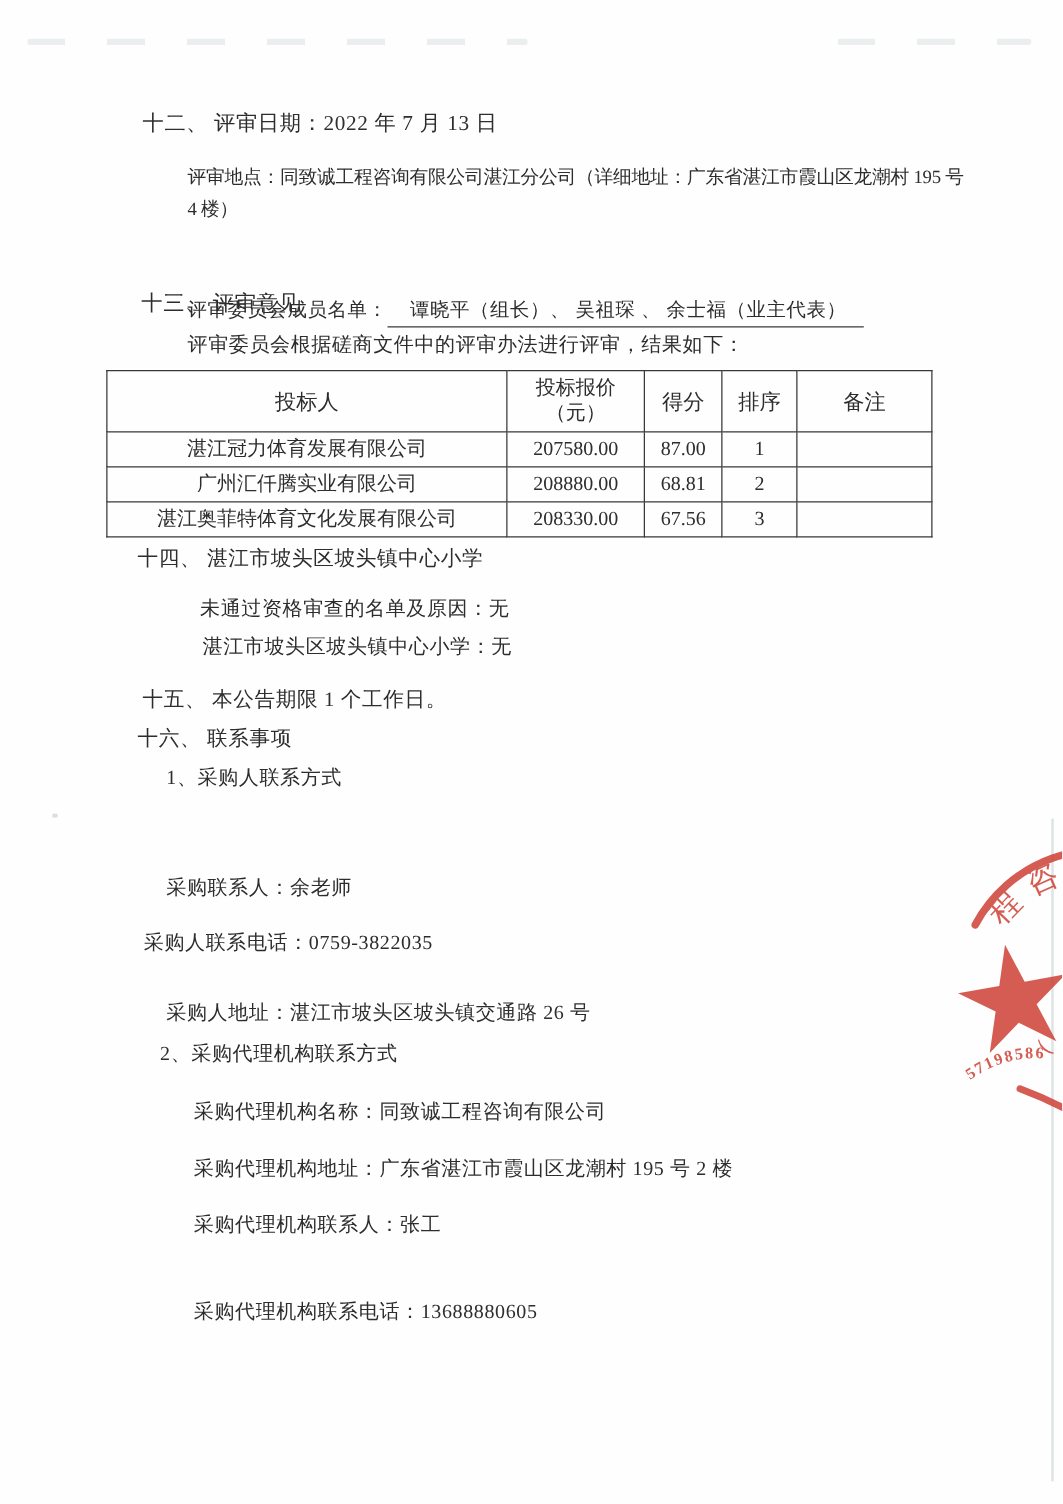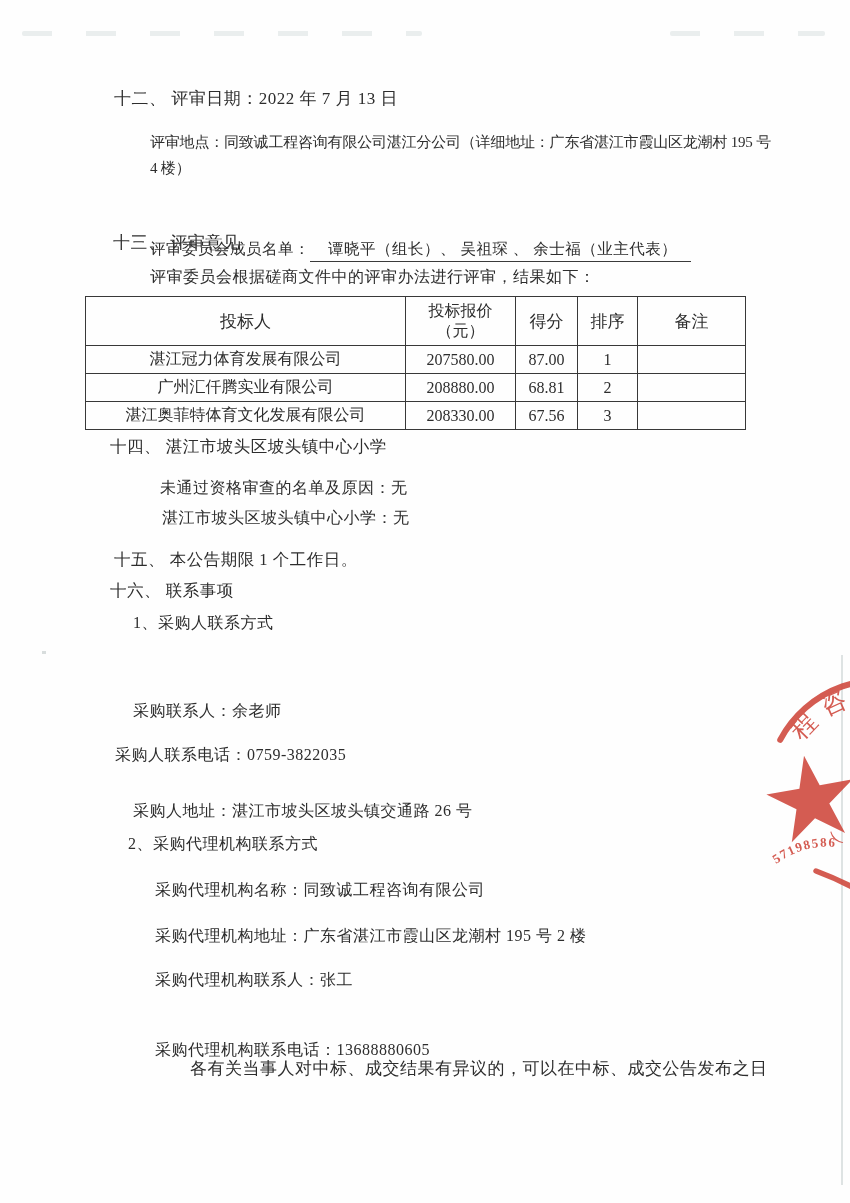--- a/index.html
+++ b/index.html
@@ -122,21 +122,20 @@
   <div class="t b" style="left:133px; top:701px;">采购联系人：余老师</div>
   <div class="t b" style="left:115px; top:745px;">采购人联系电话：0759-3822035</div>
   <div class="t b" style="left:133px; top:789px;margin-top:12px;">采购人地址：湛江市坡头区坡头镇交通路 26 号</div>
 
   <div class="t b" style="left:128px; top:834px;">2、采购代理机构联系方式</div>
   <div class="t b" style="left:155px; top:880px;">采购代理机构名称：同致诚工程咨询有限公司</div>
   <div class="t b" style="left:155px; top:926px;">采购代理机构地址：广东省湛江市霞山区龙潮村  195  号 2 楼</div>
   <div class="t b" style="left:155px; top:971px;font-family:Liberation Mono, monospace;">采购代理机构联系人：张工</div>
   <div class="t b" style="left:155px; top:1016px;margin-top:24px;">采购代理机构联系电话：13688880605</div>
 
-  <div class="t h" style="left:190px; top:1058px;">各有关当事人对中标、成交结果有异议的，可以在中标、成交公告发布之日</div>
 
   <svg class="seal-svg" viewBox="700 640 150 320">
     <g opacity="0.88">
 
       <path d="M780.2 739.9 A113 113 0 0 1 924.2 689" fill="none" stroke-width="6" stroke-linecap="round" stroke="#cf463b"></path>
 
       <path d="M816 871 Q835 878 854 888" fill="none" stroke-width="5.5" stroke-linecap="round" stroke="#cf463b"></path>
 
       <path id="sealTextArc" d="M801.1 743.7 A93 93 0 0 1 904.1 703.2" fill="none"></path>
       <text font-size="25" letter-spacing="10" fill="#cf463b">

